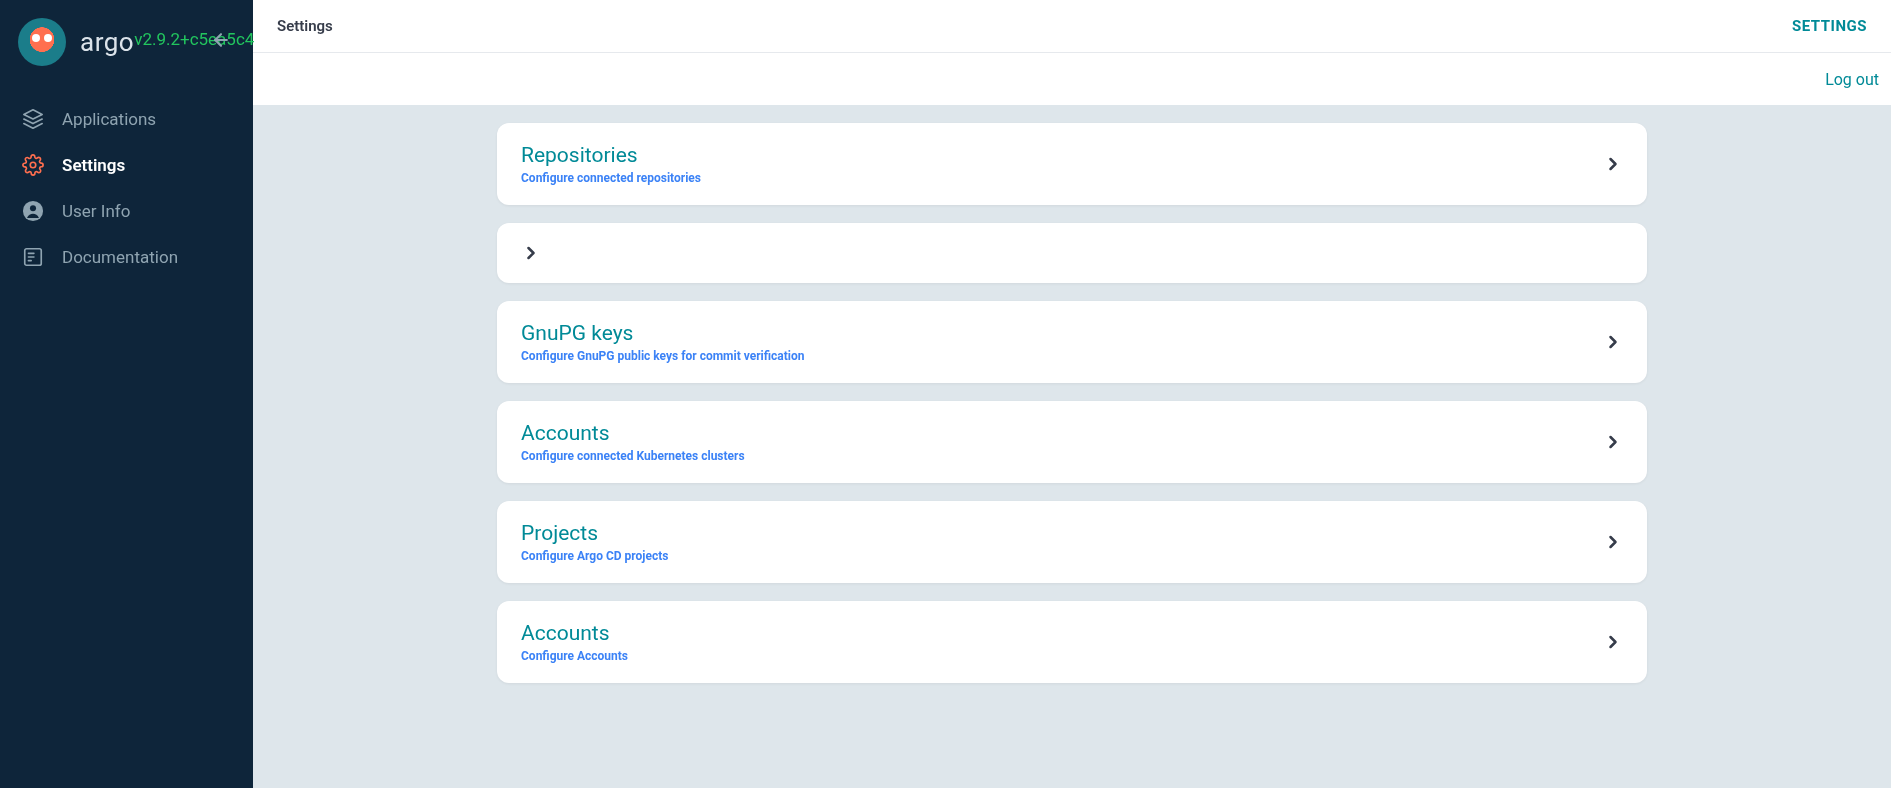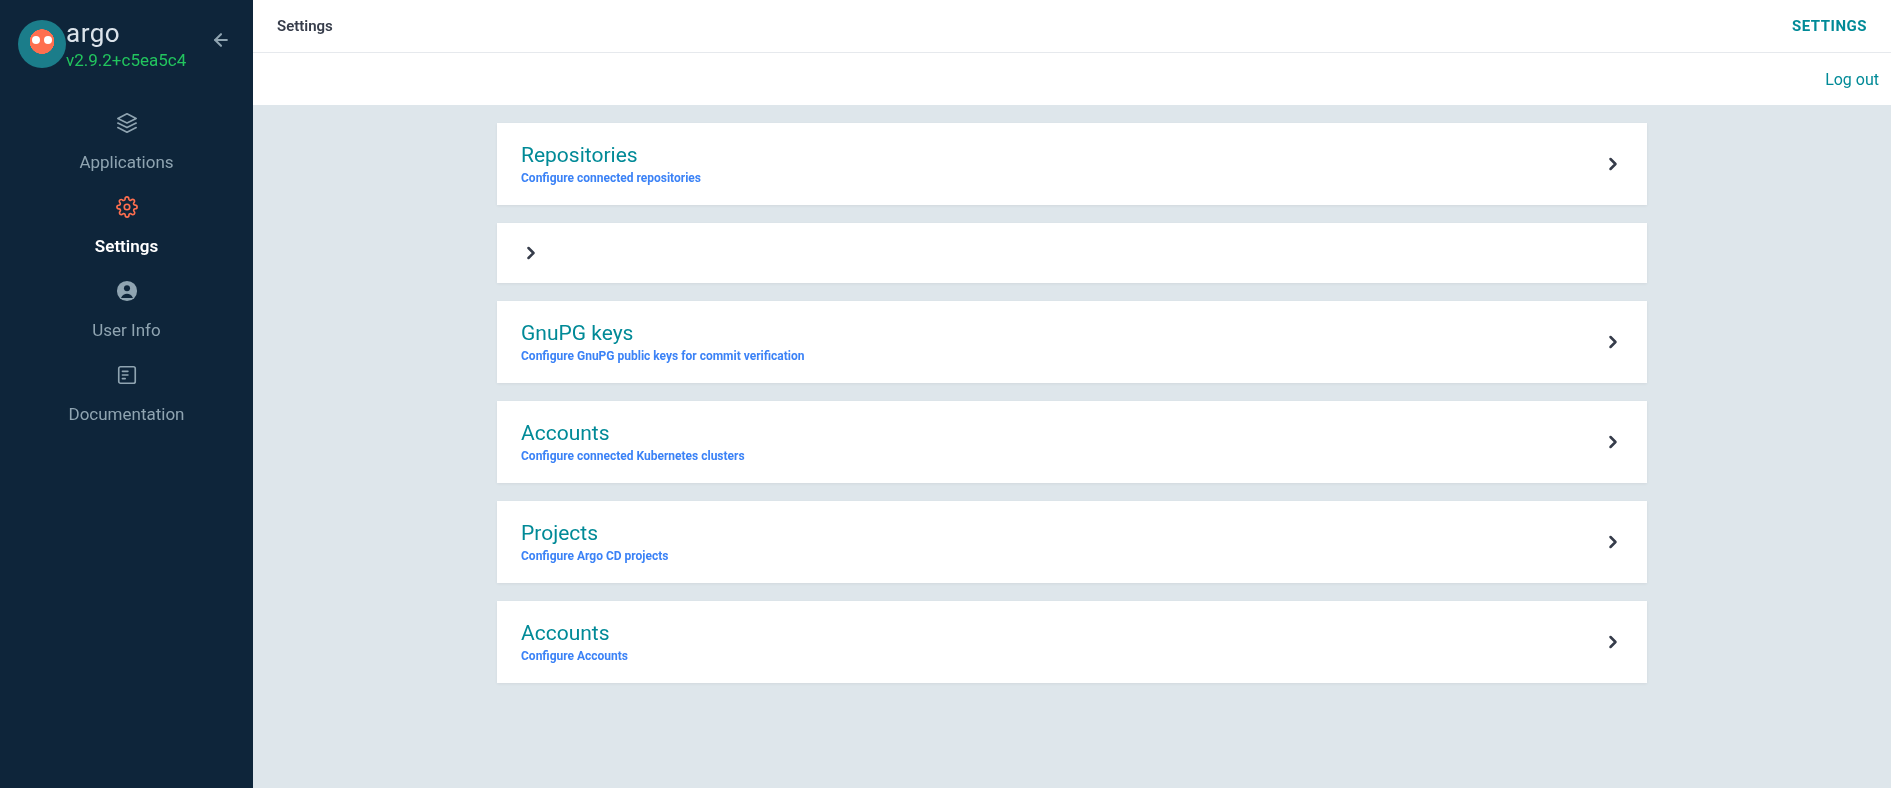--- a/index.html
+++ b/index.html
@@ -43,22 +43,23 @@
       position: absolute;
       width: 8px;
       height: 8px;
       background: #fff;
       border-radius: 50%;
       top: 16px;
     }
     .logo-img::before { left: 14px; }
     .logo-img::after { right: 14px; }
     .logo-text {
-      display: flex;
-      flex-direction: column;
+      margin-left: 14px;
+      display: flex;
+      flex-direction: row;
     }
     .logo-text .brand {
       color: #dbe3ea;
       font-size: 26px;
       font-weight: 400;
       letter-spacing: 0.5px;
     }
     .logo-text .version {
       color: #22c55e;
       font-size: 17px;
@@ -80,21 +81,20 @@
       margin-top: 12px;
     }
     .nav-item {
       display: flex;
       align-items: center;
       padding: 12px 22px;
       color: #8fa4b1;
       font-size: 17px;
       cursor: pointer;
       gap: 18px;
-      flex-direction: column;
     }
     .nav-item.active {
       color: #fff;
       font-weight: 600;
     }
     .nav-item .icon {
       width: 22px;
       height: 22px;
       display: inline-flex;
       align-items: center;
@@ -148,21 +148,21 @@
       justify-content: center;
     }
     .cards {
       width: 1150px;
       display: flex;
       flex-direction: column;
       gap: 18px;
     }
     .card {
       background: #fff;
-      border-radius: 0;
+      border-radius: 12px;
       box-shadow: 0 1px 3px rgba(0,0,0,0.06);
       padding: 20px 24px;
       display: flex;
       align-items: center;
       justify-content: space-between;
       cursor: pointer;
     }
     .card-left {
       display: flex;
       flex-direction: column;

